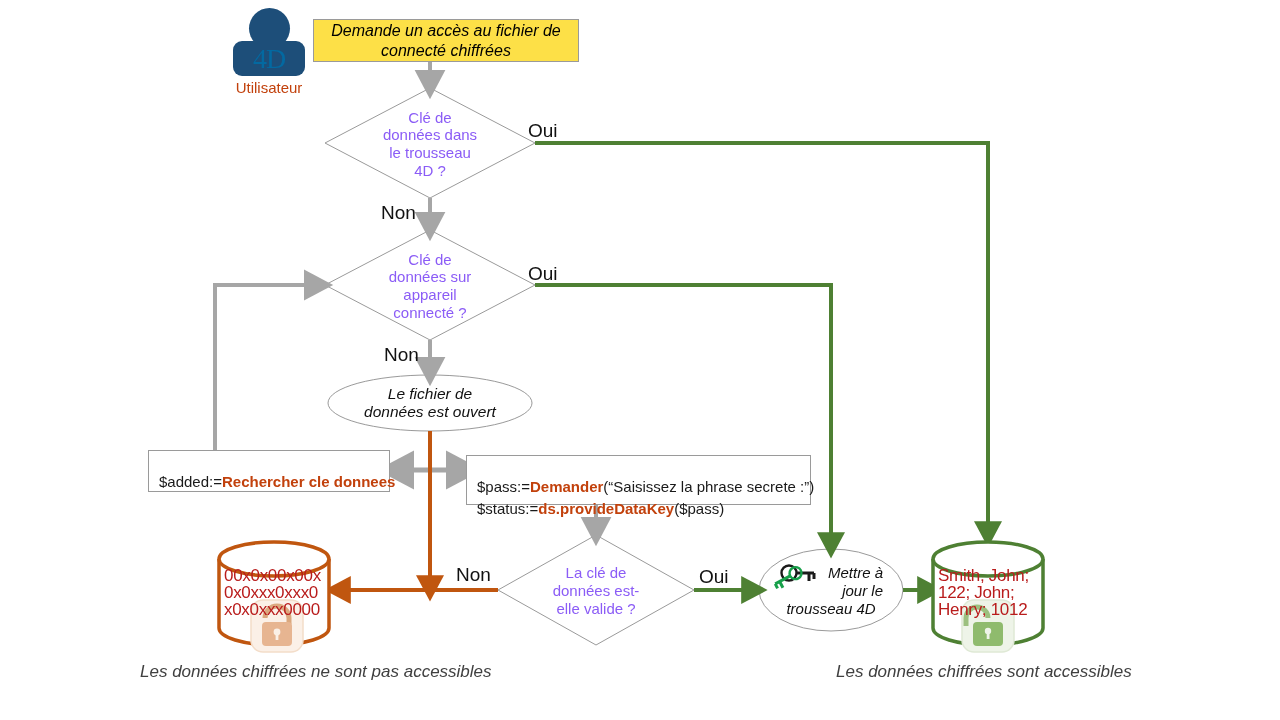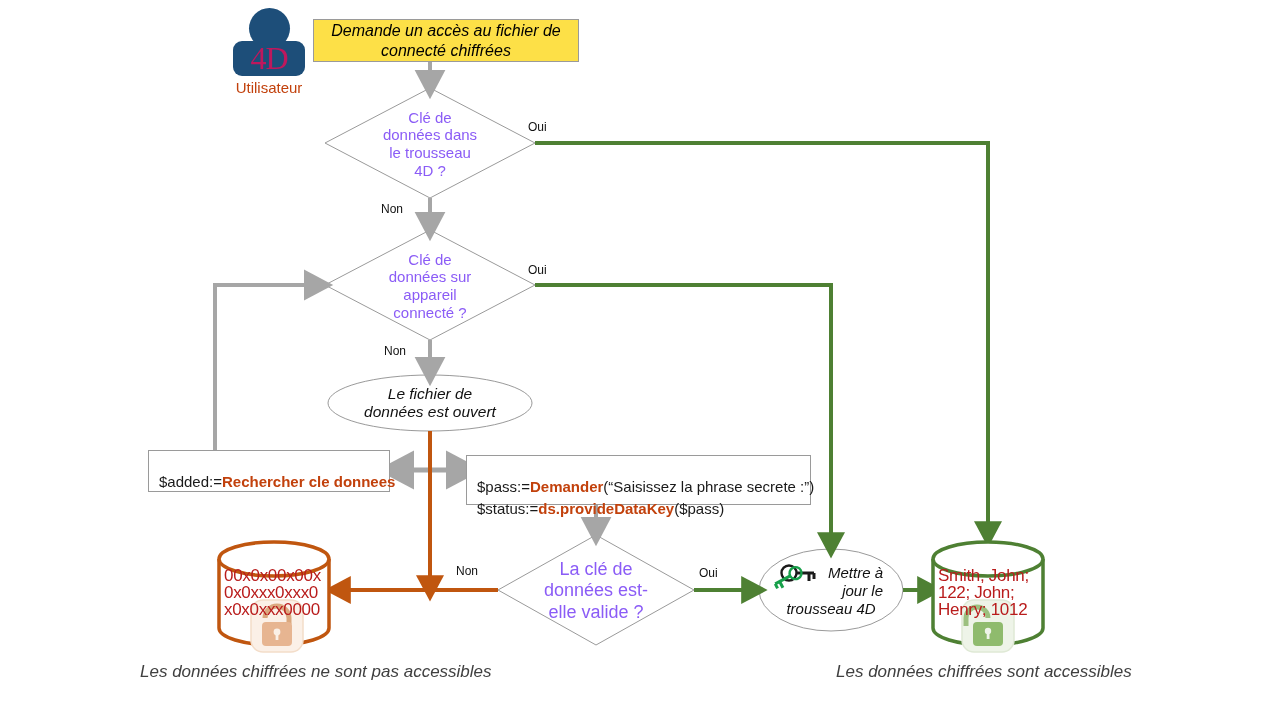--- a/index.html
+++ b/index.html
@@ -40,21 +40,21 @@
     display:flex;align-items:center;justify-content:center;
     text-align:center;
     font-style:italic;
     line-height:1.18;
     color:#111111;
   }
 
   
   .edge-label{
     position:absolute;
-    font-size:12px;color:#111111;white-space:nowrap;
+    font-size:19px;color:#111111;white-space:nowrap;
   }
 
   
   .codebox{
     border:1px solid #9a9a9a;background:#ffffff;
     display:flex;flex-direction:column;
     padding:20px 10px;box-sizing:border-box;
     font-size:15px;color:#1a1a1a;line-height:1.45;
     white-space:nowrap;
   }
@@ -66,22 +66,22 @@
     position:absolute;left:16px;top:0;width:41px;height:41px;
     border-radius:50%;background:#1d4e79;
   }
   .user-body{
     position:absolute;left:0px;top:33px;width:72px;height:35px;
     border-radius:9px;background:#1d4e79;
   }
   .user-4d{
     position:absolute;left:0;top:34px;width:72px;height:33px;
     display:flex;align-items:center;justify-content:center;
-    color:#be185d;font-family:"Liberation Serif", serif;
-    font-size:32px;letter-spacing:-1px;
+    color:#0369a1;font-family:"Liberation Serif", serif;
+    font-size:28px;letter-spacing:-1px;
   }
   .user-caption{
     position:absolute;left:-14px;top:71px;width:100px;text-align:center;
     font-size:15px;color:#c2410c;
   }
 
   
   .cyl-text{
     position:absolute;font-size:17px;line-height:1.0;
     color:#b91c1c;white-space:nowrap;letter-spacing:-0.3px;
@@ -242,21 +242,21 @@
       <span class="kw">Demander</span>
       <span>(“Saisissez la phrase secrete :”)</span>
     </div>
     <div style="display:flex;align-items:baseline;">
       <span>$status:=</span>
       <span class="kw">ds.provideDataKey</span>
       <span>($pass)</span>
     </div>
   </div>
 
-  <div class="diamond-label" style="left:526px;top:556px;width:140px;height:70px;font-size:18px;">
+  <div class="diamond-label" style="left:526px;top:556px;width:140px;height:70px;font-size:15px;">
     <div>
       <div>La clé de</div>
       <div>données est-</div>
       <div>elle valide ?</div>
     </div>
   </div>
 
   <div class="ellipse-label" style="left:777px;top:560px;width:108px;height:62px;font-size:15px;justify-content:flex-end;text-align:right;">
     <div style="text-align:center;width:100%;">
       <div style="text-align:right;padding-right:2px;">Mettre à</div>

